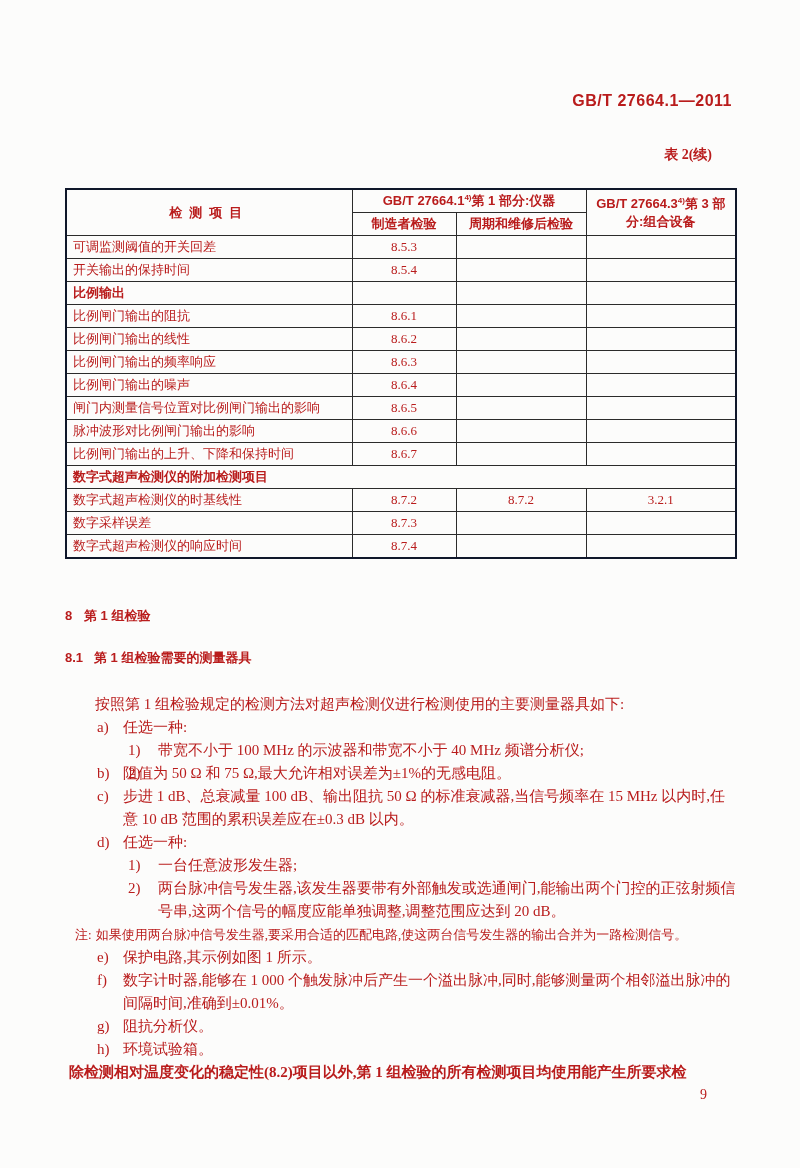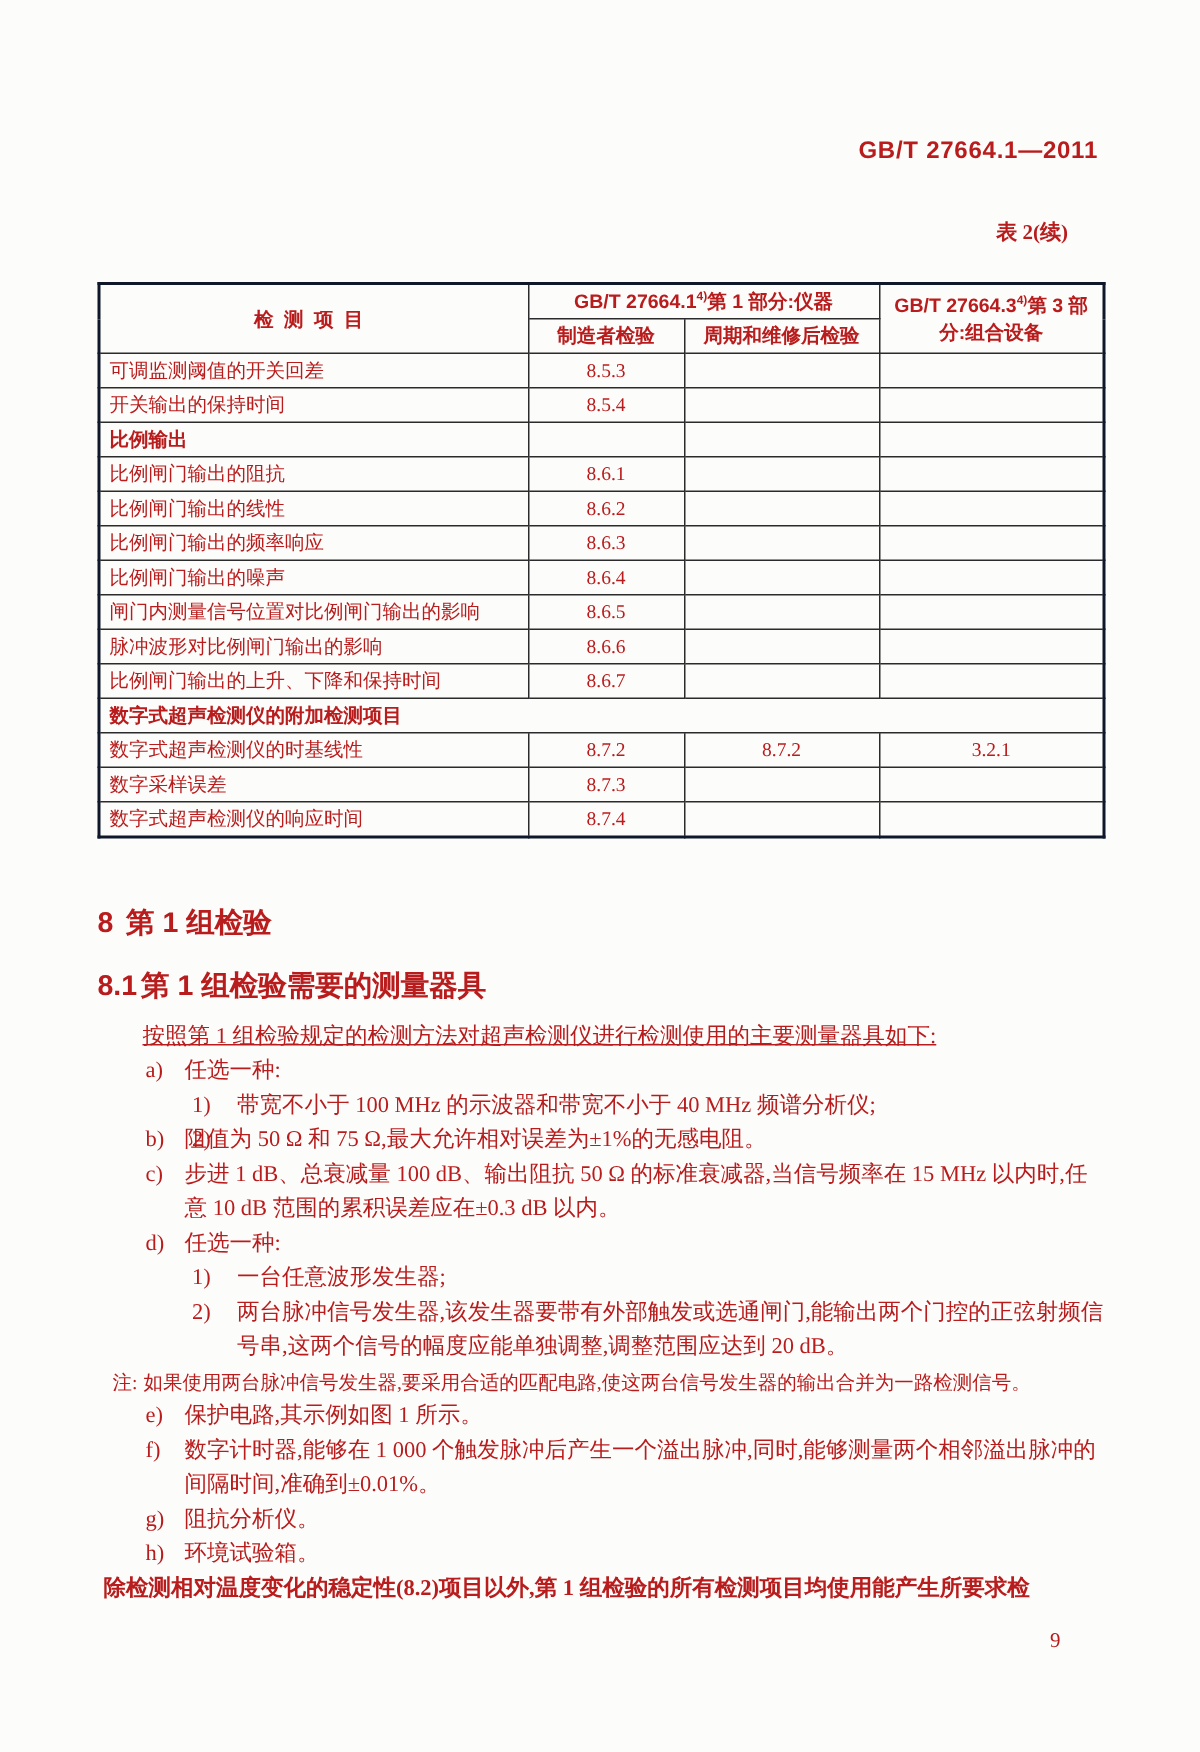--- a/index.html
+++ b/index.html
@@ -48,26 +48,26 @@
     font-family:"Liberation Sans","DejaVu Sans",sans-serif;
   }
   sup.fn { font-size:8px; line-height:0; }
 
   .bodytext {
     position:absolute; left:65px; top:604px; width:672px;
     font-size:15px; line-height:23px;
   }
   .h8 {
     font-family:"Liberation Sans","DejaVu Sans",sans-serif;
-    font-weight:bold; font-size:19px; line-height:23px;
+    font-weight:bold; font-size:13px; line-height:23px;
   }
   .h8 .num { display:inline-block; width:19px; }
   .h81 { margin-top:19px; }
   .h81 .num { width:29px; }
-  .intro { margin-top:11px; text-indent:30px; white-space:nowrap;text-decoration:underline; }
+  .intro { margin-top:24px; text-indent:30px; white-space:nowrap; }
   .li { position:relative; padding-left:58px; }
   .li .lbl { position:absolute; left:32px; top:0; }
   .li.sub { padding-left:93px; }
   .li.sub .lbl { left:63px; }
   .note { font-size:13px; padding-left:10px; white-space:nowrap; }
   .note .lbl { margin-right:4px; }
   .closing { margin-left:4px; white-space:nowrap;font-weight:bold; }
   .page-num {
     position:absolute; left:700px; top:1087px;
     font-size:14px;

